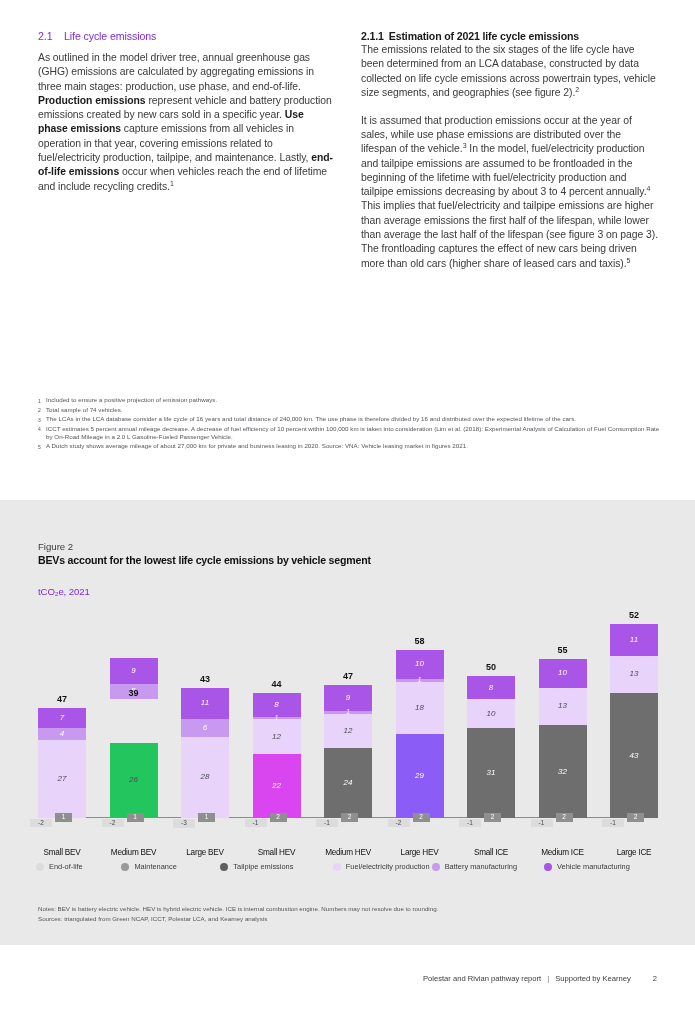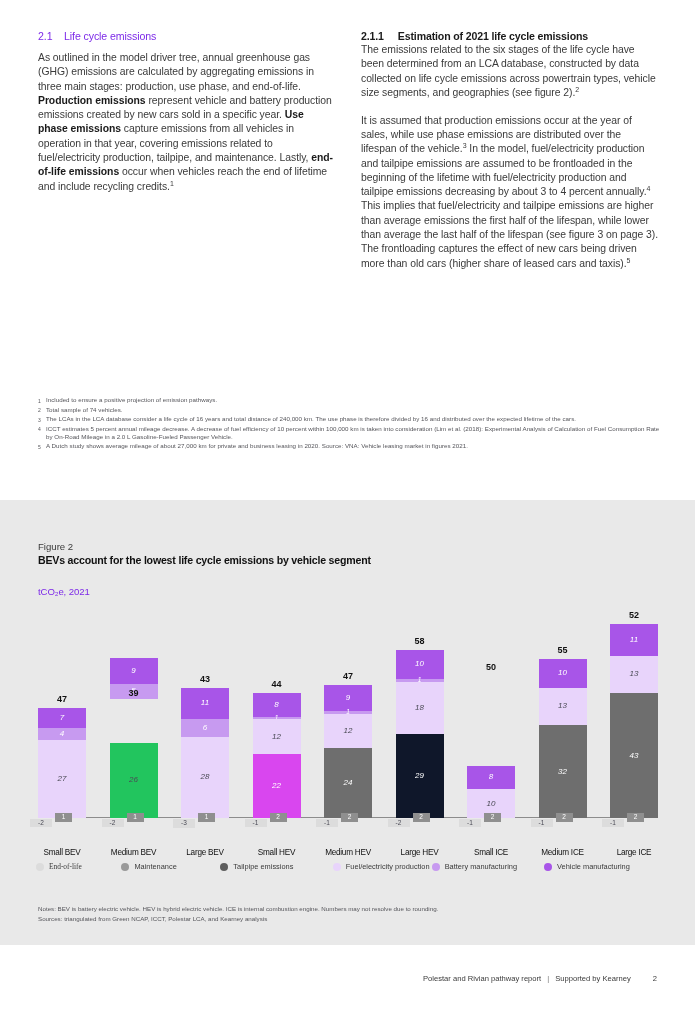--- a/index.html
+++ b/index.html
@@ -26,21 +26,21 @@
 
   .h-sec {
     font-size: 10.6px; font-weight:normal; color:#7d2ae8;
     margin:0 0 9px 0; letter-spacing:-0.1px;
   }
   .h-sec .num { display:inline-block; min-width:26px; }
   .h-sub {
     font-size: 10.6px; font-weight:bold; color:#1a1a1a;
     margin:0 0 1px 0; letter-spacing:-0.15px;
   }
-  .h-sub .num { margin-right:14px; }
+  .h-sub .num { margin-right:5px; }
   .body-txt {
     font-size: 10.4px; line-height: 14.3px; color:#3a3a3a;
     margin:0; letter-spacing:-0.05px;
   }
   .body-txt b { color:#1a1a1a; font-weight:bold; }
   .body-txt + .body-txt { margin-top:13.5px; }
   sup { font-size:7px; vertical-align: super; line-height:0; }
 
   
   .footnotes {
@@ -294,39 +294,42 @@
           <div class="stack">
             <div class="seg" style="height: 29px; background: rgb(168, 85, 232);">
               <span class="seg-label">10</span>
             </div>
             <div class="seg" style="height: 2.9px; background: rgb(199, 154, 240);">
               <span class="seg-label" style="font-size: 6.5px;">1</span>
             </div>
             <div class="seg lightfill" style="height: 52.2px; background: rgb(232, 212, 251);">
               <span class="seg-label">18</span>
             </div>
-            <div class="seg" style="height: 84.1px; background: #0f172a;">
+            <div class="seg" style="height: 84.1px; background: #8b5cf6;">
               <span class="seg-label">29</span>
             </div>
           </div>
           <div class="bar-total" style="bottom: 172.2px;">58</div>
           <div class="below">
             <div class="chip eol" style="left: -8px; top: 1px; width: 22px; height: 8px;">-2</div>
             <div class="chip maint" style="left: 17px; top: -5px; width: 17px; height: 9px;">2</div>
           </div>
           <div class="cat-label" style="top: 198.2px;">Large HEV</div>
         </div>
         <div class="bar-group" style="left: 429px; height: 142.1px;">
           <div class="stack">
             <div class="seg" style="height: 23.2px; background: rgb(168, 85, 232);">
               <span class="seg-label">8</span>
             </div>
             <div class="seg lightfill" style="height: 29px; background: rgb(232, 212, 251);">
               <span class="seg-label">10</span>
             </div>
+            <div class="seg" style="height: 89.9px; background: rgb(110, 110, 110);">
+              <span class="seg-label">31</span>
+            </div>
           </div>
           <div class="bar-total" style="bottom: 146.1px;">50</div>
           <div class="below">
             <div class="chip eol" style="left: -8px; top: 1px; width: 22px; height: 8px;">-1</div>
             <div class="chip maint" style="left: 17px; top: -5px; width: 17px; height: 9px;">2</div>
           </div>
           <div class="cat-label" style="top: 172.1px;">Small ICE</div>
         </div>
         <div class="bar-group" style="left: 500.5px; height: 159.5px;">
           <div class="stack">
@@ -363,21 +366,21 @@
           <div class="below">
             <div class="chip eol" style="left: -8px; top: 1px; width: 22px; height: 8px;">-1</div>
             <div class="chip maint" style="left: 17px; top: -5px; width: 17px; height: 9px;">2</div>
           </div>
           <div class="cat-label" style="top: 224.3px;">Large ICE</div>
         </div>
       </div>
   </div>
 
   <div class="legend">
-      <div class="leg-item" style="width: 95px; font-family: Liberation Serif, serif;">
+      <div class="leg-item" style="width: 95px;">
         <span class="leg-dot" style="background: rgb(220, 220, 220);"></span>
         <span class="leg-txt">End-of-life</span>
       </div>
       <div class="leg-item" style="width: 110px;">
         <span class="leg-dot" style="background: rgb(154, 154, 154);"></span>
         <span class="leg-txt">Maintenance</span>
       </div>
       <div class="leg-item" style="width: 125px;">
         <span class="leg-dot" style="background: rgb(94, 94, 94);"></span>
         <span class="leg-txt">Tailpipe emissions</span>

